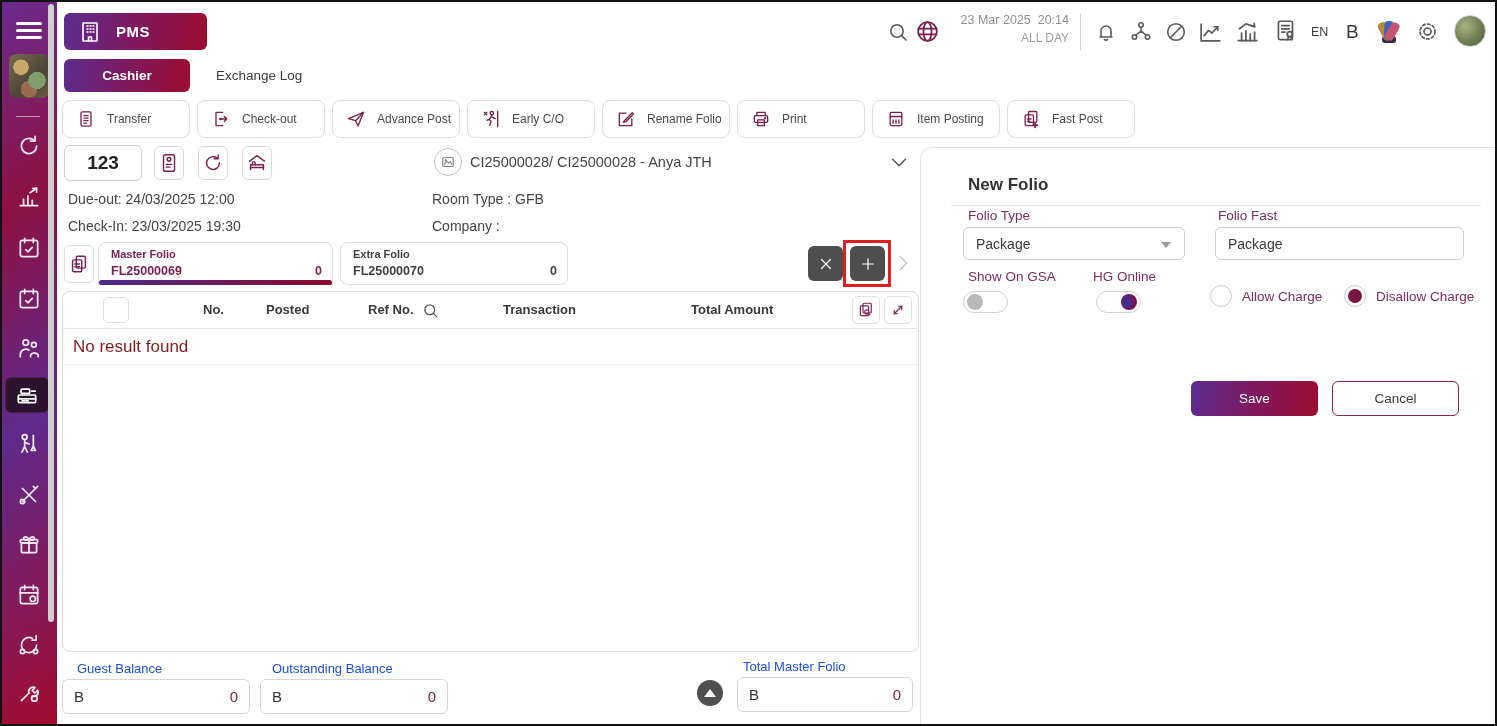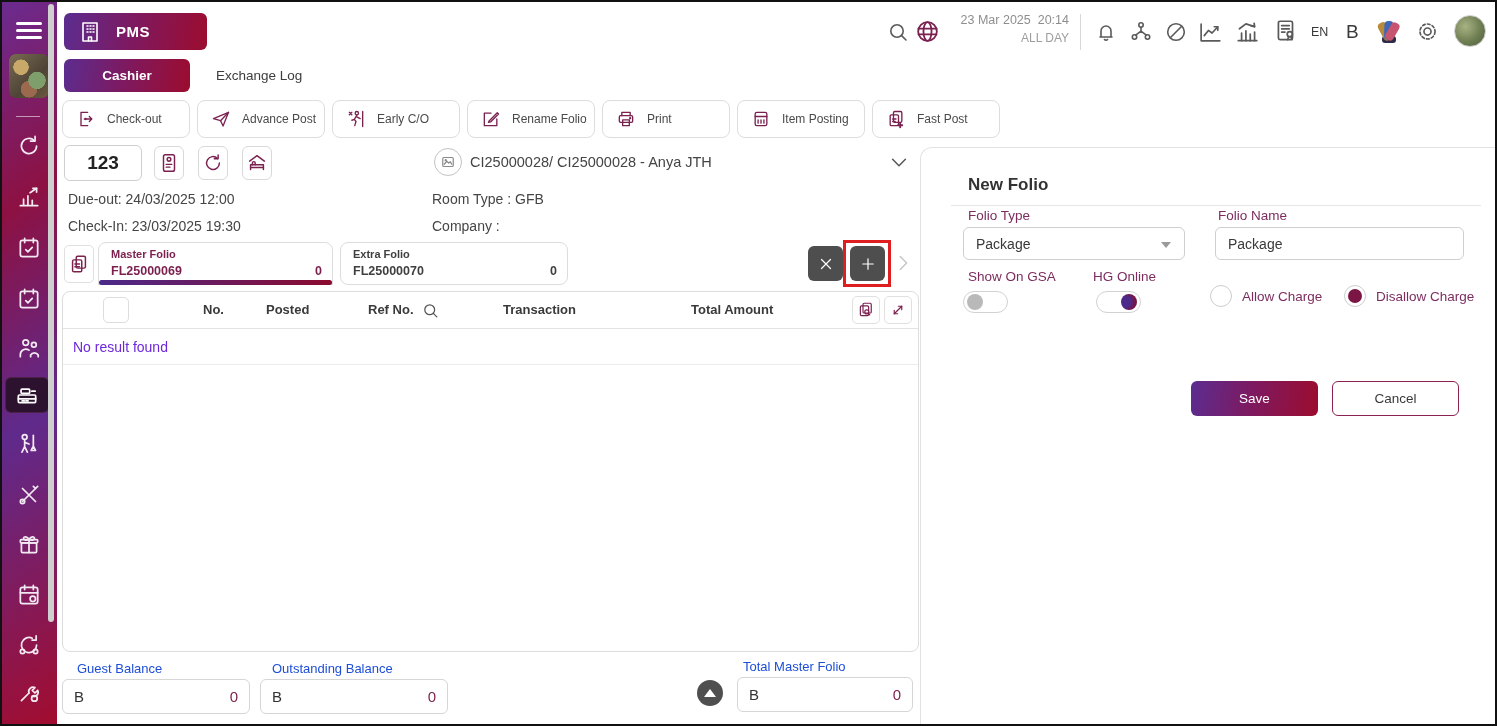--- a/index.html
+++ b/index.html
@@ -73,21 +73,21 @@
   .sq-btn { position:absolute; top:244px; width:35px; height:35px; background:#4e4e4e; border-radius:6px; color:#fff; display:flex; align-items:center; justify-content:center; }
   #red-annotation { left:841px; top:238px; width:48px; height:47px; border:3px solid #df1f1f; }
   #folio-next { left:890px; top:250px; color:#c6c6c6; }
 
   
   #grid-card { left:60px; top:289px; width:857px; height:361px; border:1px solid #ddd; border-radius:8px; background:#fff; }
   #grid-head { position:absolute; left:0; right:0; top:0; height:37px; border-bottom:1px solid #e3e3e3; }
   .col-lbl { position:absolute; top:10px; font-size:13px; font-weight:bold; color:#3a3a3a; }
   #grid-checkbox { position:absolute; left:40px; top:5px; width:26px; height:26px; border:1px solid #ddd; border-radius:5px; background:#fff; }
   .head-ic-btn { position:absolute; top:4px; width:28px; height:28px; border:1px solid #e0e0e0; border-radius:5px; color:#7b2150; display:flex; align-items:center; justify-content:center; background:#fff; }
-  #empty-row { position:absolute; left:0; right:0; top:37px; height:36px; border-bottom:1px solid #ececec; font-size:14px; color:#6d28d9; line-height:36px; padding-left:10px; }
+  #empty-row { position:absolute; left:0; right:0; top:37px; height:36px; border-bottom:1px solid #ececec; font-size:17px; color:#7f1d1d; line-height:36px; padding-left:10px; }
 
   
   .bal-lbl { position:absolute; font-size:13px; color:#1d4ed8; }
   .bal-fld { position:absolute; height:35px; border:1px solid #d6d6d6; border-radius:6px; background:#fff; }
   .bal-fld .cur { position:absolute; left:11px; top:8px; font-size:15px; color:#333; }
   .bal-fld .val { position:absolute; right:11px; top:8px; font-size:15px; color:#7b1f4a; }
   #collapse-btn { left:695px; top:678px; width:26px; height:26px; border-radius:50%; background:#4f4f4f; display:flex; align-items:center; justify-content:center; }
   #collapse-btn .tri { width:0; height:0; border-left:6px solid transparent; border-right:6px solid transparent; border-bottom:8px solid #fff; }
 
   
@@ -314,20 +314,27 @@
       </svg>
   </div>
   <div class="abs" id="avatar"></div>
 
   <div class="abs grad" id="tab-cashier">Cashier</div>
   <div class="abs" id="tab-exchange">Exchange Log</div>
 
   <div class="abs" id="toolbar">
     <div class="tb-btn">
       <svg class="ic i" viewBox="0 0 24 24">
+          <rect x="6" y="3.5" width="12" height="17" rx="1.5"></rect>
+          <path d="M9.5 8h5M9.5 11h5M9.5 14h5M9.5 17h3"></path>
+        </svg>
+      <span class="l">Transfer</span>
+    </div>
+    <div class="tb-btn">
+      <svg class="ic i" viewBox="0 0 24 24">
           <path d="M14 4H6v16h8"></path>
           <path d="M10 12h9M16 9l3 3-3 3"></path>
           <circle cx="11.5" cy="12" r=".6"></circle>
         </svg>
       <span class="l">Check-out</span>
     </div>
     <div class="tb-btn">
       <svg class="ic i" viewBox="0 0 24 24">
           <path d="M3 11.5L21 4l-6.5 16.5-3-6.5L3 11.5z"></path>
           <path d="M21 4L11.5 14"></path>
@@ -511,21 +518,21 @@
   <section class="abs" id="panel">
     <h2>New Folio</h2>
     <div class="divider"></div>
 
     <div class="p-lbl" style="left:47px; top:60px;">Folio Type</div>
     <div class="p-fld" id="folio-type-dd">
       <span>Package</span>
       <span class="caret"></span>
     </div>
 
-    <div class="p-lbl" style="left:297px; top:60px;">Folio Name</div>
+    <div class="p-lbl" style="left:297px; top:60px;">Folio Fast</div>
     <input class="p-fld" id="folio-name-input" value="Package" style="">
 
     <div class="p-lbl" style="left:47px; top:121px;">Show On GSA</div>
     <div class="p-lbl" style="left:172px; top:121px;">HG Online</div>
     <div class="toggle off" style="left:42px; top:143px;">
         <div class="knob"></div>
       </div>
     <div class="toggle on" style="left:175px; top:143px;">
         <div class="knob"></div>
       </div>

